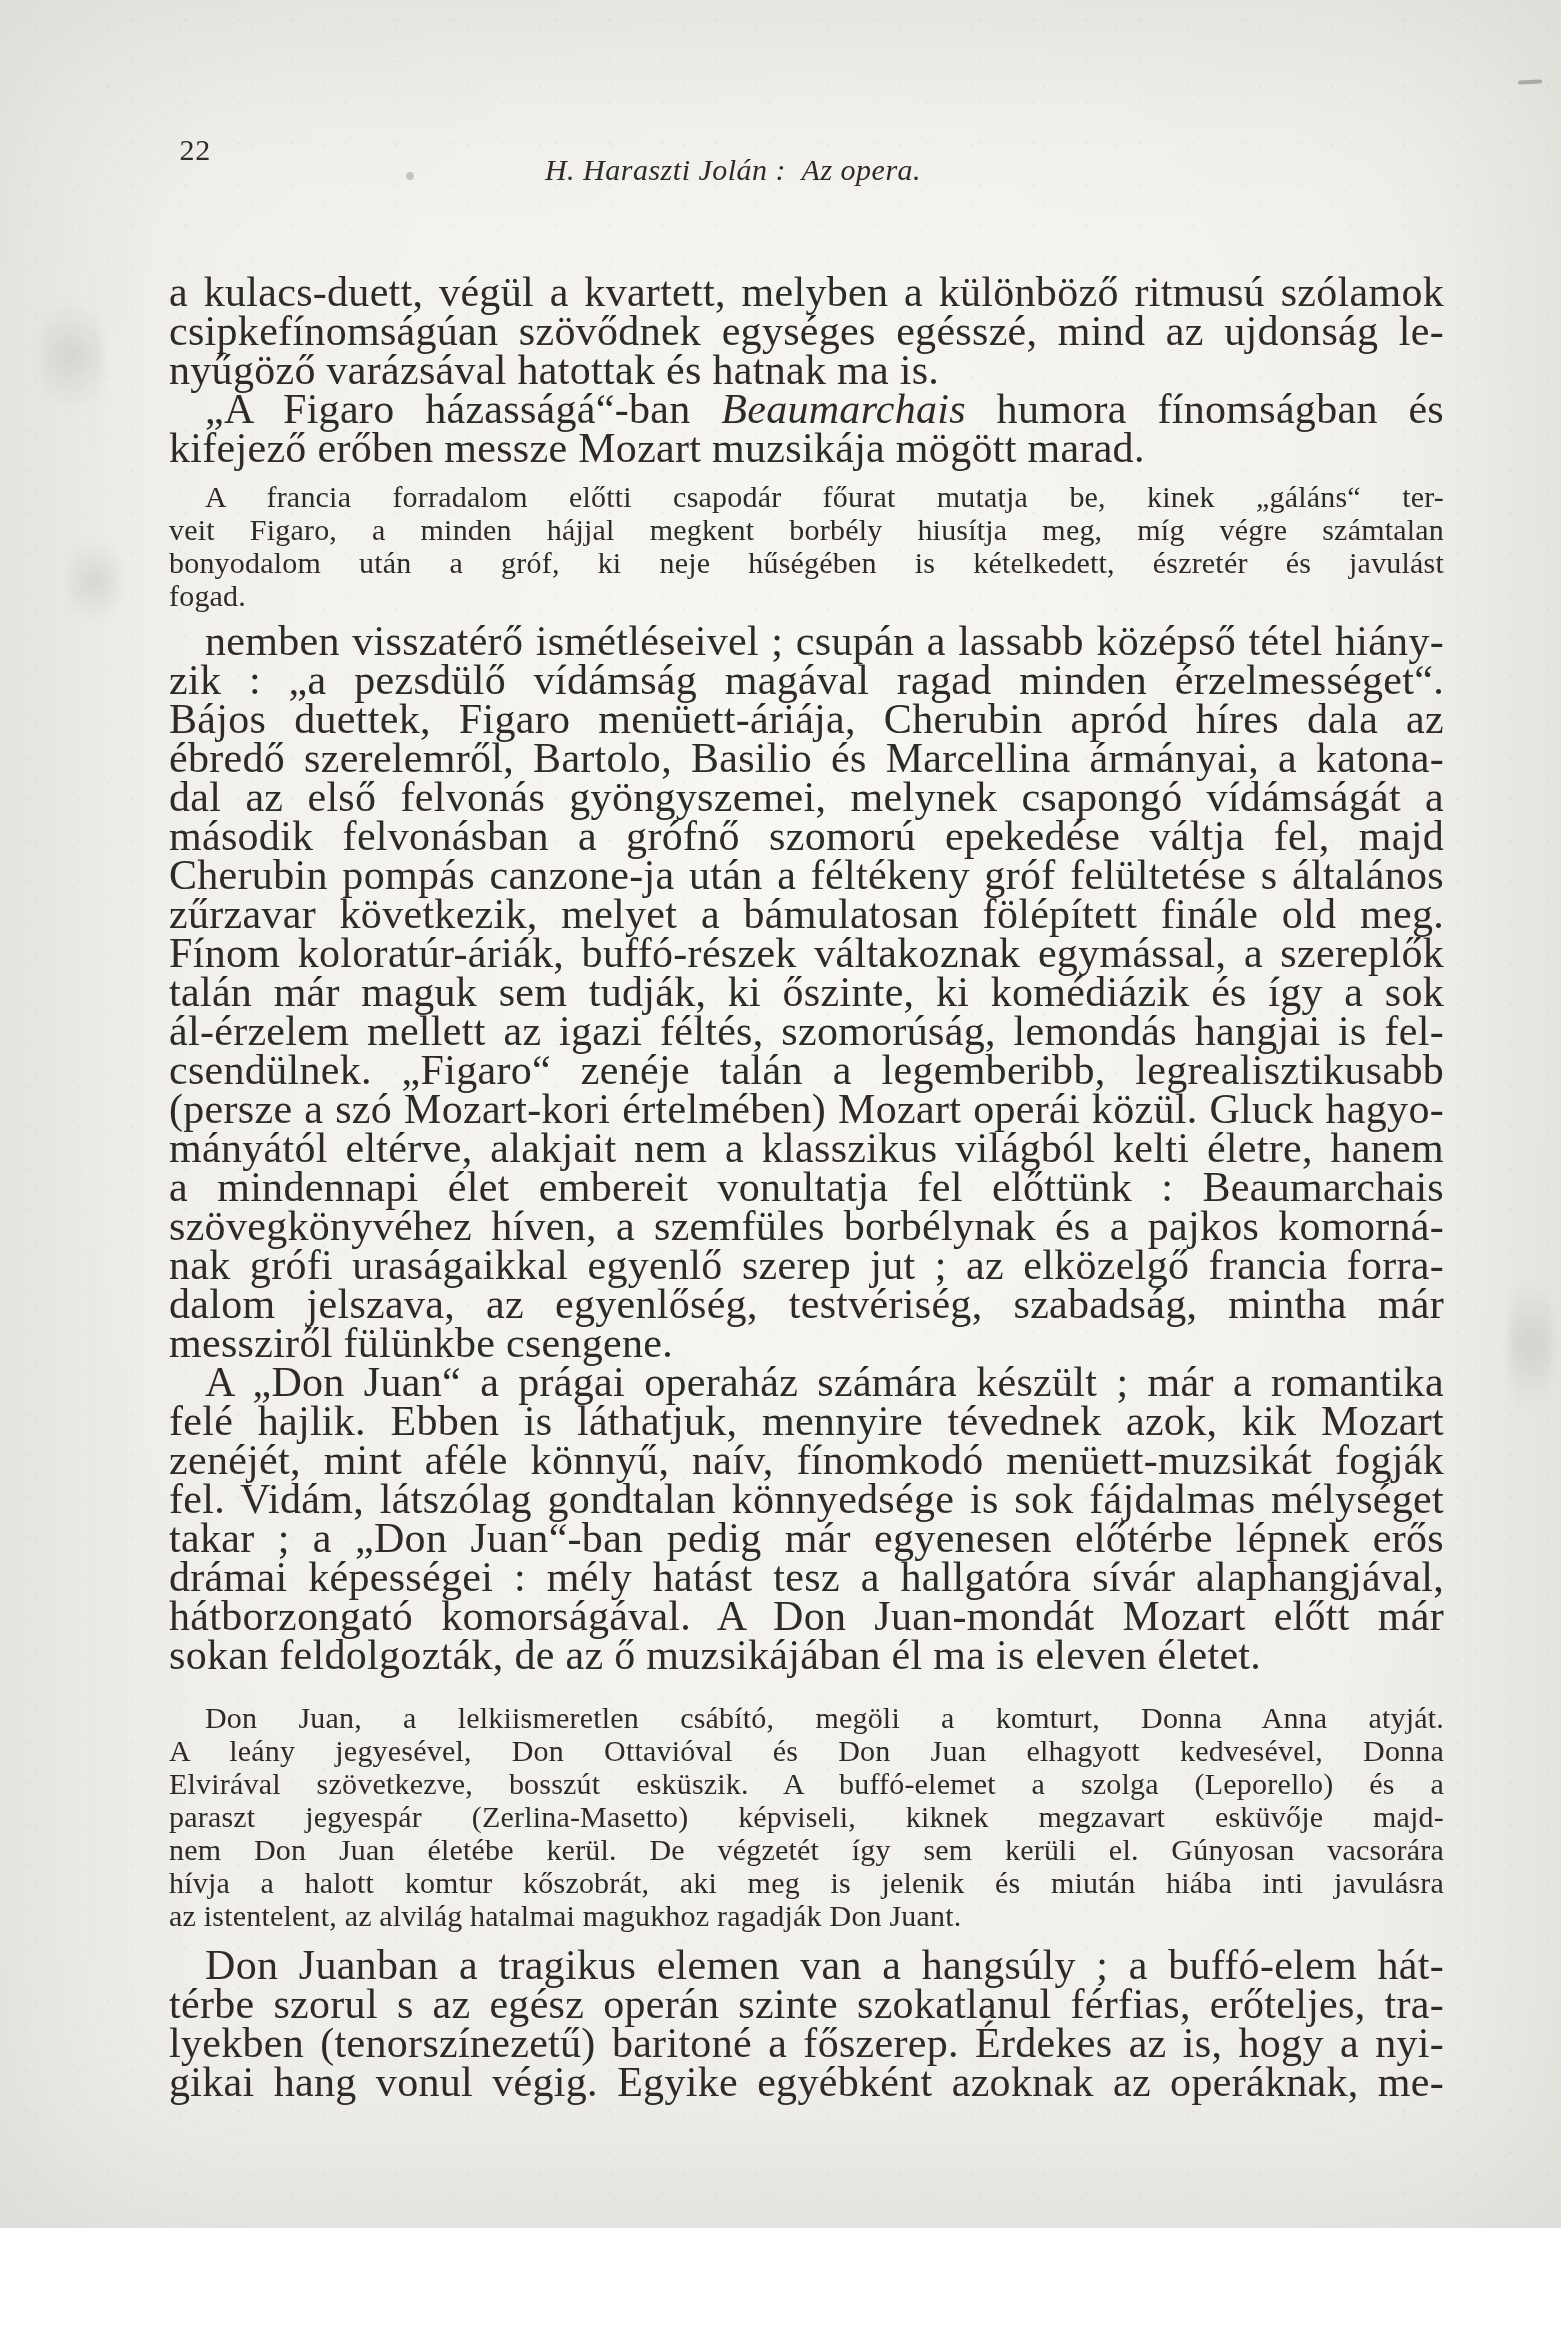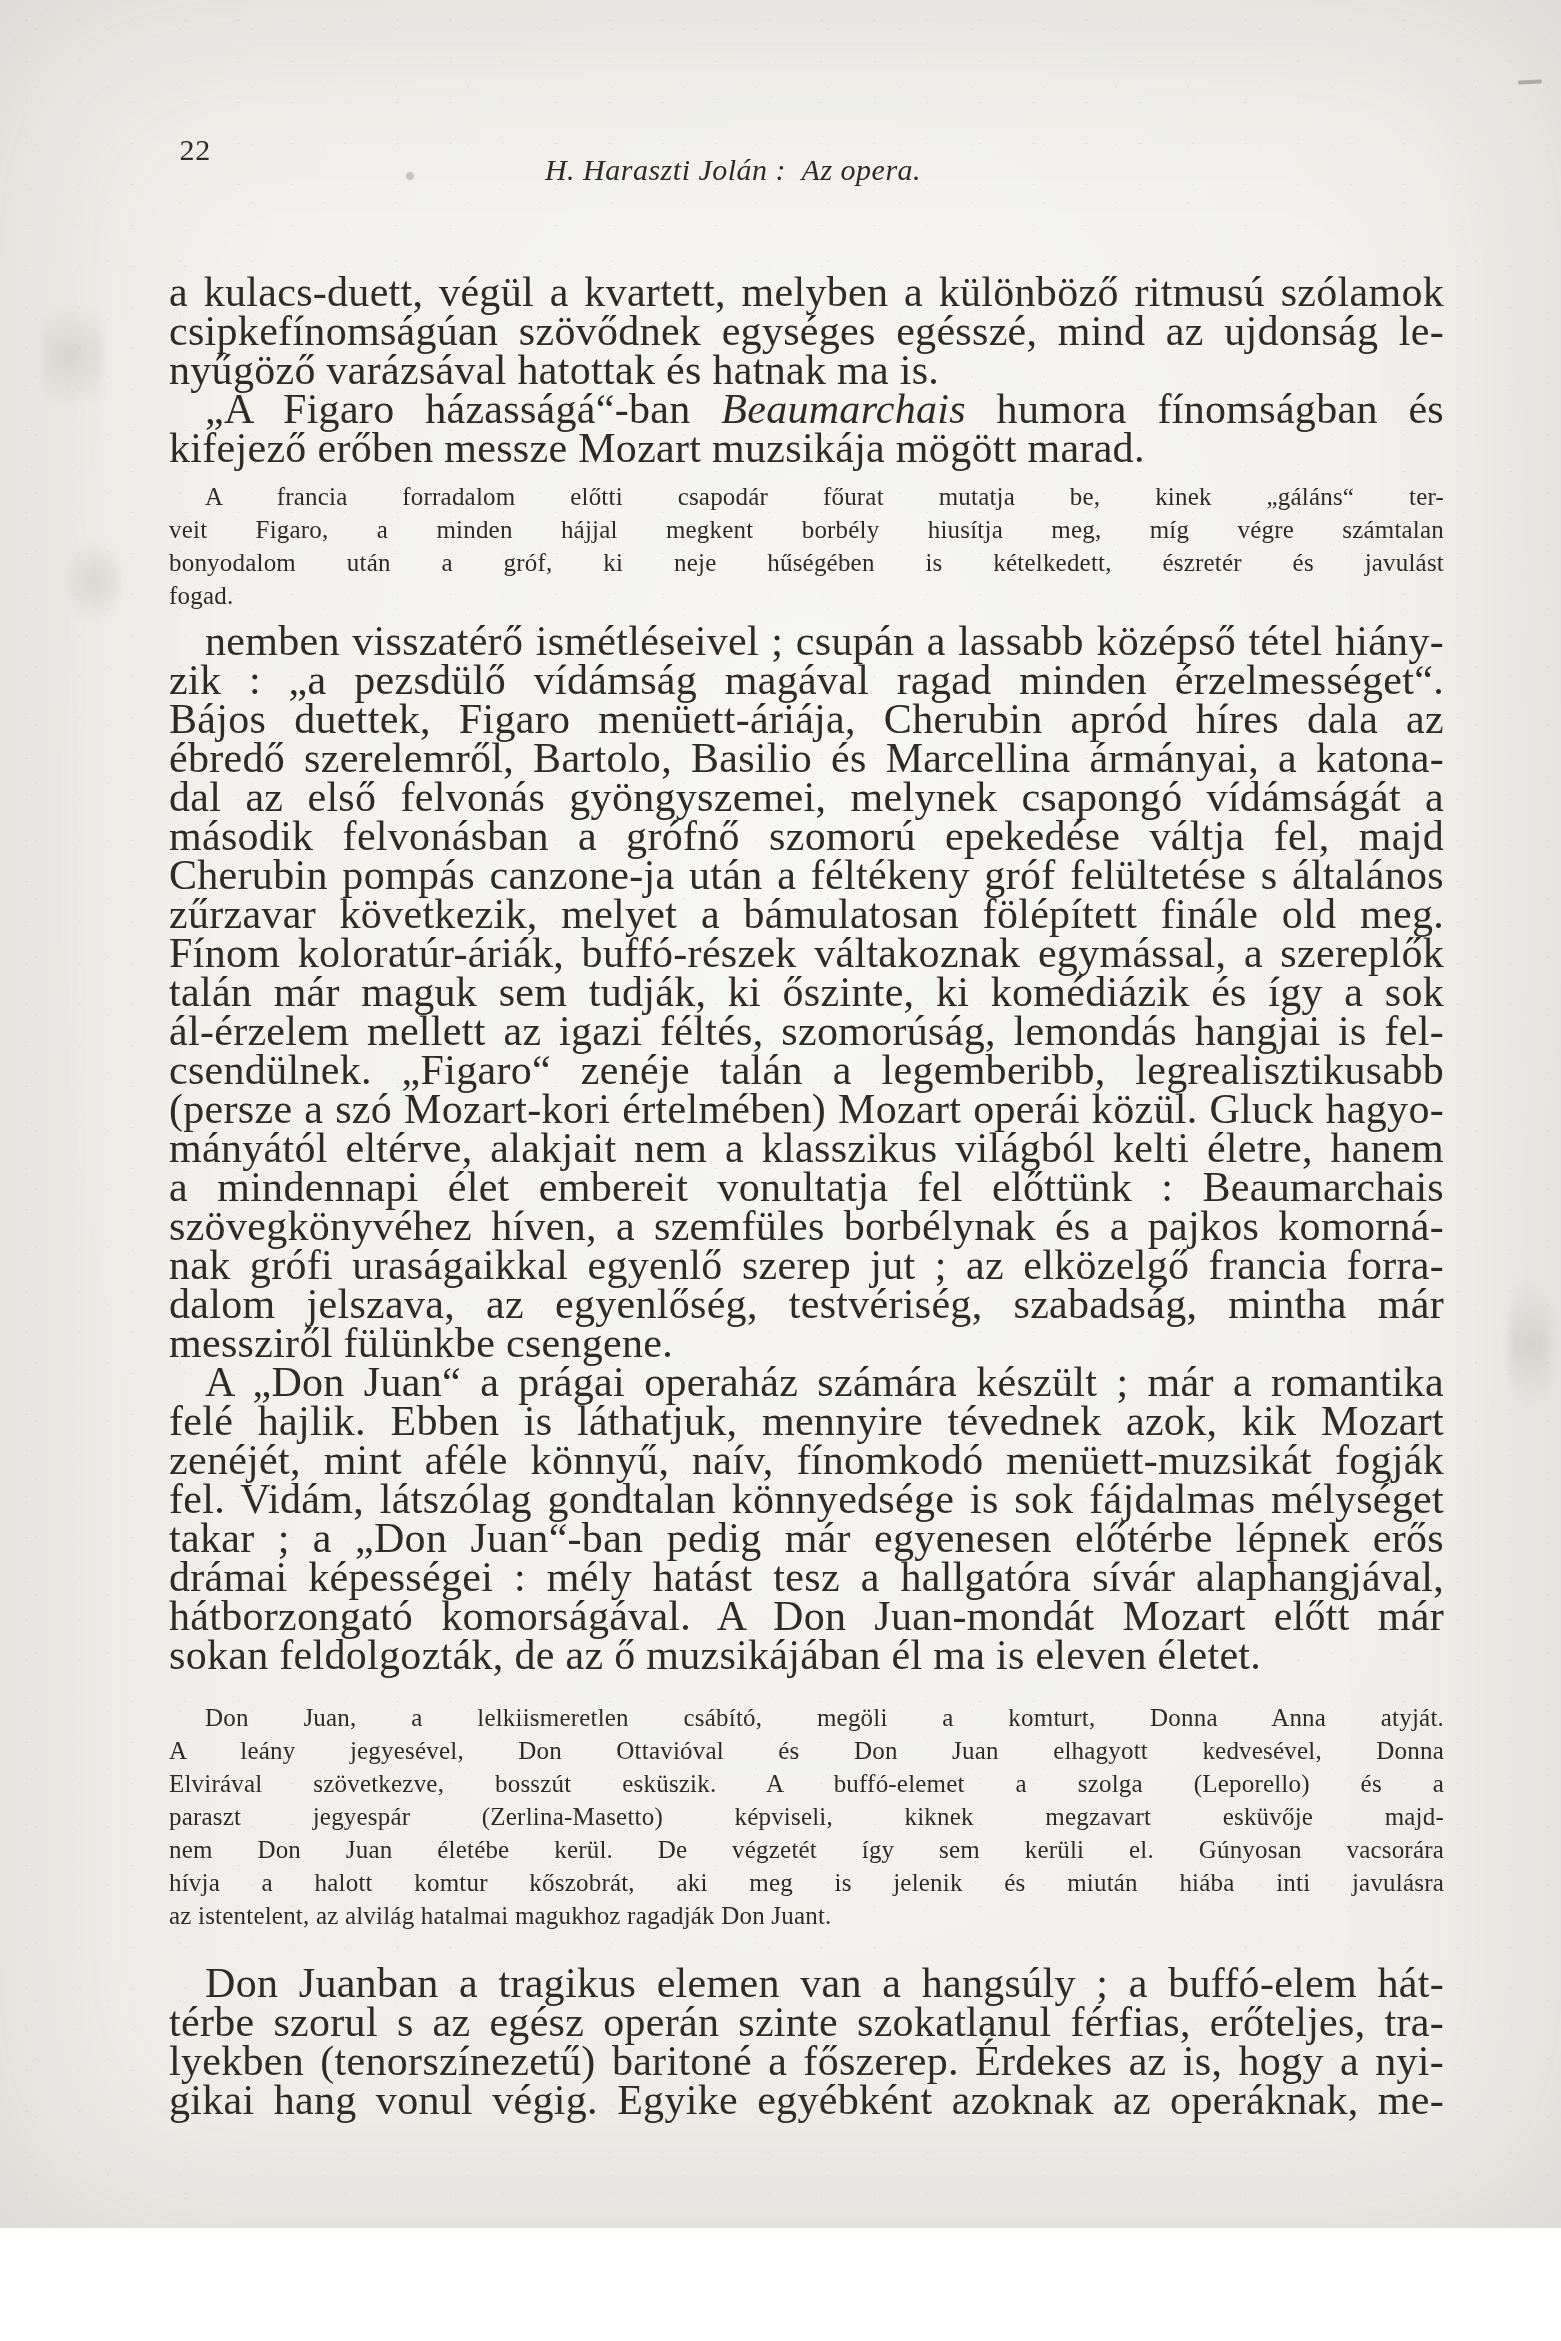--- a/index.html
+++ b/index.html
@@ -82,26 +82,26 @@
     top: 273px;
     width: 1275px;
   }
   .para { margin: 0; }
   .para.normal .line {
     font-size: 42px;
     line-height: 39px;
     letter-spacing: 0.3px;
   }
   .para.petit .line {
-    font-size: 25px;
+    font-size: 30px;
     line-height: 33px;
     letter-spacing: 0.2px;
   }
   .para.petit { margin: 12px 0 10.4px 0; }
-  .textblock .para:nth-child(6) { margin-top: 26px; margin-bottom: 32px; }
+  .textblock .para:nth-child(6) { margin-top: 26px; margin-bottom: 14px; }
 
   .line {
     text-align: justify;
     text-align-last: justify;
   }
   .para .line:last-child { text-align-last: left; }
   .para.jlast .line:last-child { text-align-last: justify; }
   .para.indent .line:first-child { text-indent: 36px; }
   .it { font-style: italic; }
 </style>

